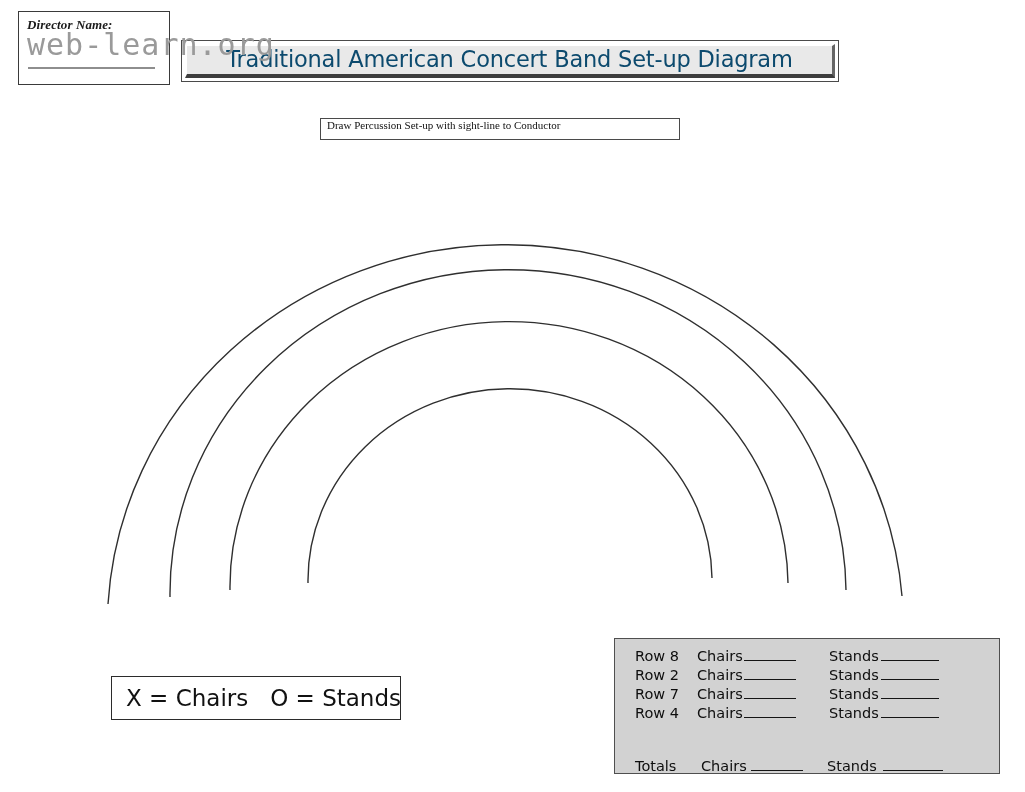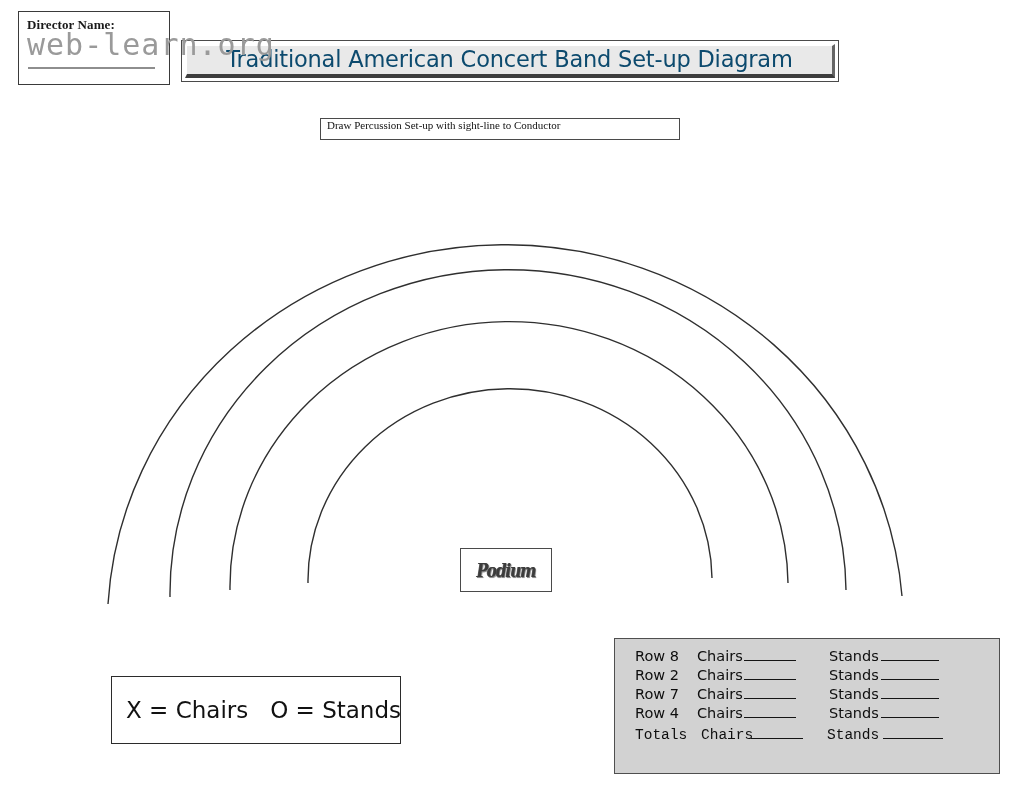--- a/index.html
+++ b/index.html
@@ -31,20 +31,21 @@
   .name-label {
     position: absolute;
     left: 8px;
     top: 5px;
     font-family: "Liberation Serif", serif;
     font-size: 13px;
     font-weight: bold;
     color: #1a1a1a;
     letter-spacing: 0.1px;
     white-space: nowrap;
+    font-style: italic;
   }
   .name-rule {
     position: absolute;
     left: 9px;
     right: 14px;
     bottom: 15px;
     height: 2px;
     background: #8e8e8e;
   }
   #school-box .name-rule { bottom: 14px; right: 17px; }
@@ -149,21 +150,21 @@
     transform: scaleX(0.86) scaleY(1.05);
     white-space: nowrap;
   }
 
   
   #legend-box {
     position: absolute;
     left: 111px;
     top: 676px;
     width: 290px;
-    height: 68px;
+    height: 44px;
     box-sizing: border-box;
     border: 1px solid #2b2b2b;
     background: #ffffff;
     display: flex;
     align-items: center;
   }
   #legend-text {
     padding-left: 14px;
     font-family: "DejaVu Sans", sans-serif;
     font-size: 23px;
@@ -196,23 +197,22 @@
   .count-row .lbl-stands{ width: 52px; }
   .blank {
     display: inline-block;
     border-bottom: 1.6px solid #141414;
     height: 13px;
   }
   .blank-chairs { width: 52px; margin-right: 33px; }
   .blank-stands { width: 58px; }
 
   #totals-row {
-    margin-top: 2px;
+    margin-top: 34px;
     padding-left: 0px;
-    font-family: Liberation Mono, monospace;
   }
   #totals-row .lbl-row    { width: 66px; }
   #totals-row .lbl-chairs { width: 50px; }
   #totals-row .lbl-stands { width: 56px; }
   #totals-row .blank-chairs { width: 52px; margin-right: 24px; }
   #totals-row .blank-stands { width: 60px; }
 
   
   #watermark {
     position: absolute;
@@ -247,23 +247,20 @@
     <div id="percussion-text">Draw Percussion Set-up with sight-line to Conductor</div>
   </div>
 
   <svg id="arc-stage" viewBox="0 0 1025 792">
     <path d="M 108,604 A 398,382 0 0 1 902,596"></path>
     <path d="M 170,597 A 336,322 0 0 1 846,590"></path>
     <path d="M 230,590 A 276,262 0 0 1 788,583"></path>
     <path d="M 308,583 A 198,188 0 0 1 712,578"></path>
   </svg>
 
-  <div id="podium-box">
-    <span id="podium-text">Podium</span>
-  </div>
 
   <div id="legend-box">
     <span id="legend-text">X = Chairs   O = Stands</span>
   </div>
 
   <div id="count-table">
 
     <div class="count-row">
       <span class="lbl-row">Row 8</span>
       <span class="lbl-chairs">Chairs</span>

